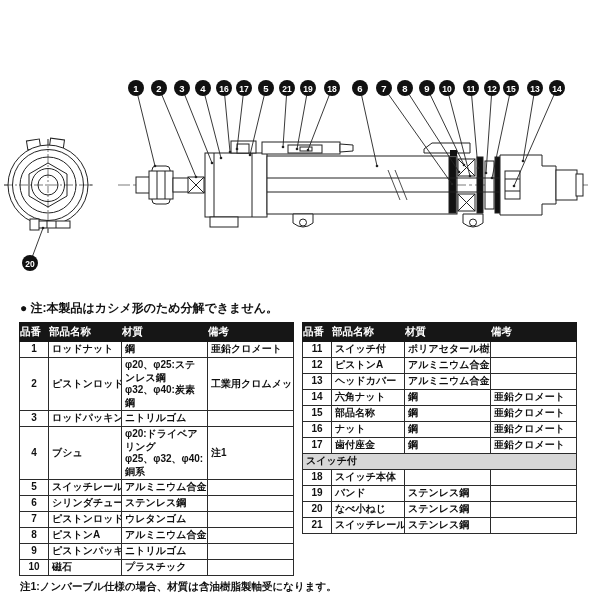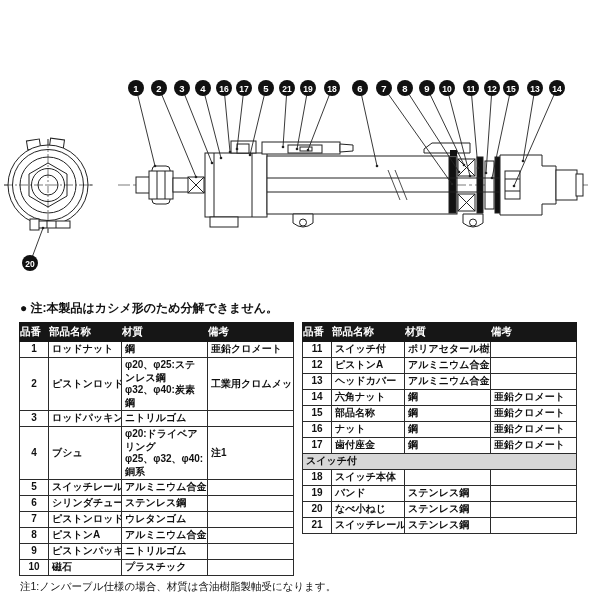--- a/index.html
+++ b/index.html
@@ -19,21 +19,21 @@
     background:#161616;color:#fff;font-size:10.5px;font-weight:bold;
     text-align:left;padding:2px 0;border:1px solid #161616;white-space:nowrap;overflow:hidden;
   }
   td{
     border:1px solid #2b2b2b;font-size:10px;font-weight:bold;
     padding:1px 3px;line-height:1.25;height:13px;overflow:hidden;white-space:nowrap;
   }
   td.num{text-align:center;padding:1px 0;}
   td.small{font-size:10px;white-space:pre-line;}
   td.section-row{background:#d7d7d7;font-size:10px;}
-  .note-bottom{font-size:10.5px;font-weight:normal;margin:4px 0 0 20px;white-space:nowrap;}
+  .note-bottom{font-size:10.5px;font-weight:bold;margin:4px 0 0 20px;white-space:nowrap;}
 </style>
 </head>
 <body>
 
 <div class="page">
 
   <svg id="diagram" width="600" height="298" viewBox="0 0 600 298">
     <g stroke="#222" stroke-width="1" fill="none">
 
       <g>

